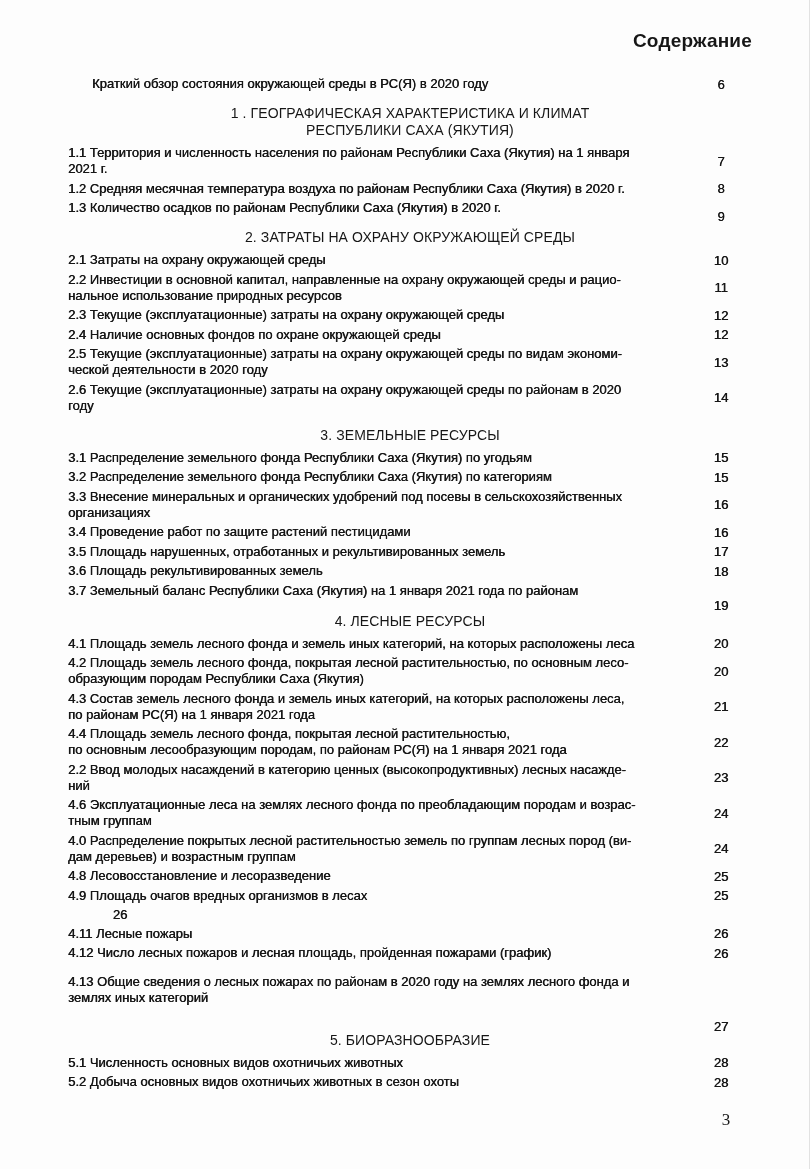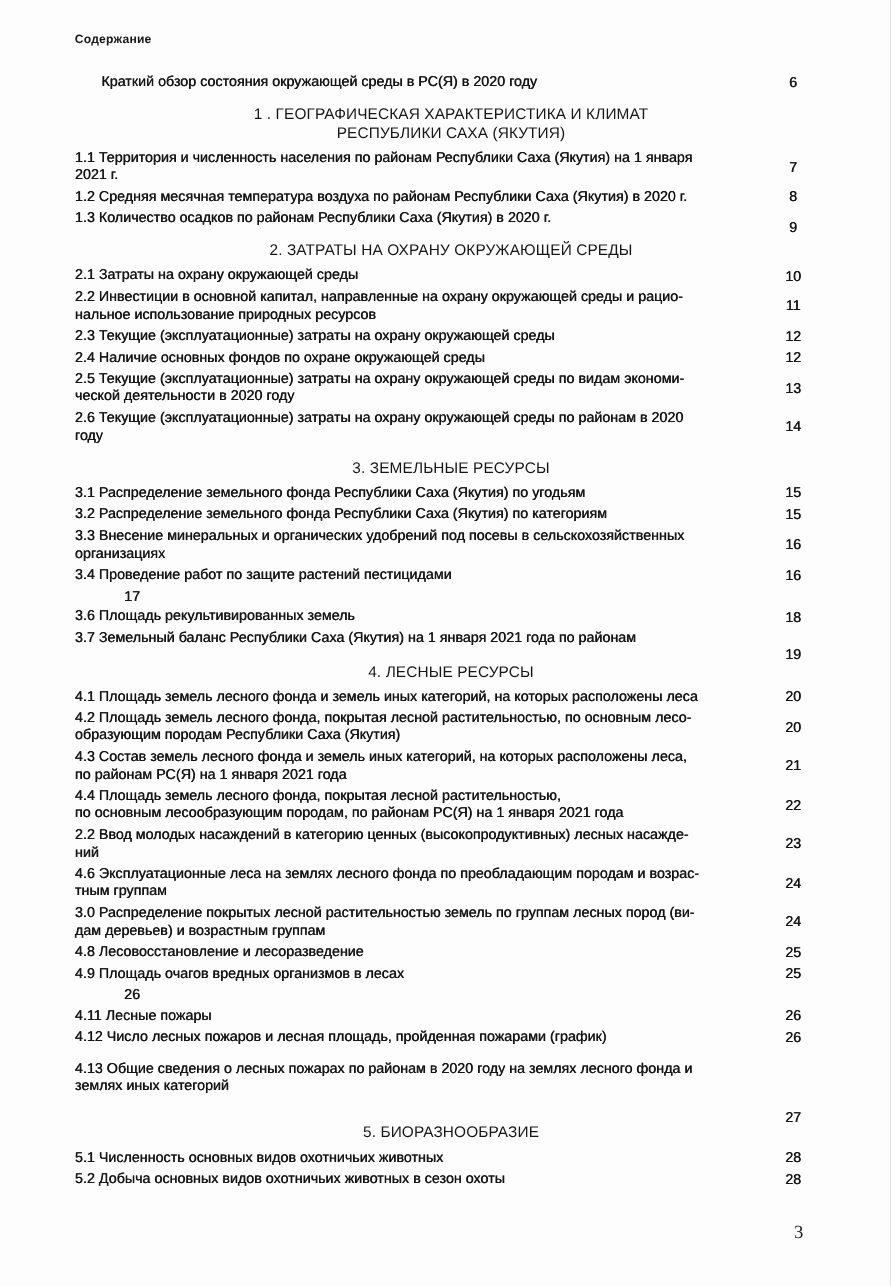--- a/index.html
+++ b/index.html
@@ -15,22 +15,22 @@
     overflow: hidden;
     font-family: "Liberation Sans", sans-serif;
     color: #161616;
     border-right: 1px solid #e2e2e2;
     box-sizing: border-box;
   }
   .content {
     padding: 30px 57px 0 68px; 
   }
   .toc-title {
-    text-align: left;
-    font-size: 11px;
+    text-align: right;
+    font-size: 19px;
     font-weight: 700;
     letter-spacing: 0.2px;
   }
   .intro-row {
     margin-top: 24px;
   }
   .intro-row .entry-text {
     padding-left: 24px;
   }
   .section-heading {
@@ -150,20 +150,21 @@
     <div class="row">
       <div class="entry-text">3.3 Внесение минеральных и органических удобрений под посевы в сельскохозяйственных
 организациях</div>
       <div class="entry-num">16</div>
     </div>
     <div class="row">
       <div class="entry-text">3.4 Проведение работ по защите растений пестицидами</div>
       <div class="entry-num">16</div>
     </div>
     <div class="row">
+      <div class="entry-text">3.5 Площадь нарушенных, отработанных и рекультивированных земель</div>
       <div class="entry-num">17</div>
     </div>
     <div class="row">
       <div class="entry-text">3.6 Площадь рекультивированных земель</div>
       <div class="entry-num">18</div>
     </div>
     <div class="row num-low">
       <div class="entry-text">3.7 Земельный баланс Республики Саха (Якутия) на 1 января 2021 года по районам</div>
       <div class="entry-num">19</div>
     </div>
@@ -192,21 +193,21 @@
       <div class="entry-text">2.2 Ввод молодых насаждений в категорию ценных (высокопродуктивных) лесных насажде-
 ний</div>
       <div class="entry-num">23</div>
     </div>
     <div class="row">
       <div class="entry-text">4.6 Эксплуатационные леса на землях лесного фонда по преобладающим породам и возрас-
 тным группам</div>
       <div class="entry-num">24</div>
     </div>
     <div class="row">
-      <div class="entry-text">3.0 Распределение покрытых лесной растительностью земель по группам лесных пород (ви-
+      <div class="entry-text">4.0 Распределение покрытых лесной растительностью земель по группам лесных пород (ви-
 дам деревьев) и возрастным группам</div>
       <div class="entry-num">24</div>
     </div>
     <div class="row">
       <div class="entry-text">4.8 Лесовосстановление и лесоразведение</div>
       <div class="entry-num">25</div>
     </div>
     <div class="row">
       <div class="entry-text">4.9 Площадь очагов вредных организмов в лесах</div>
       <div class="entry-num">25</div>

